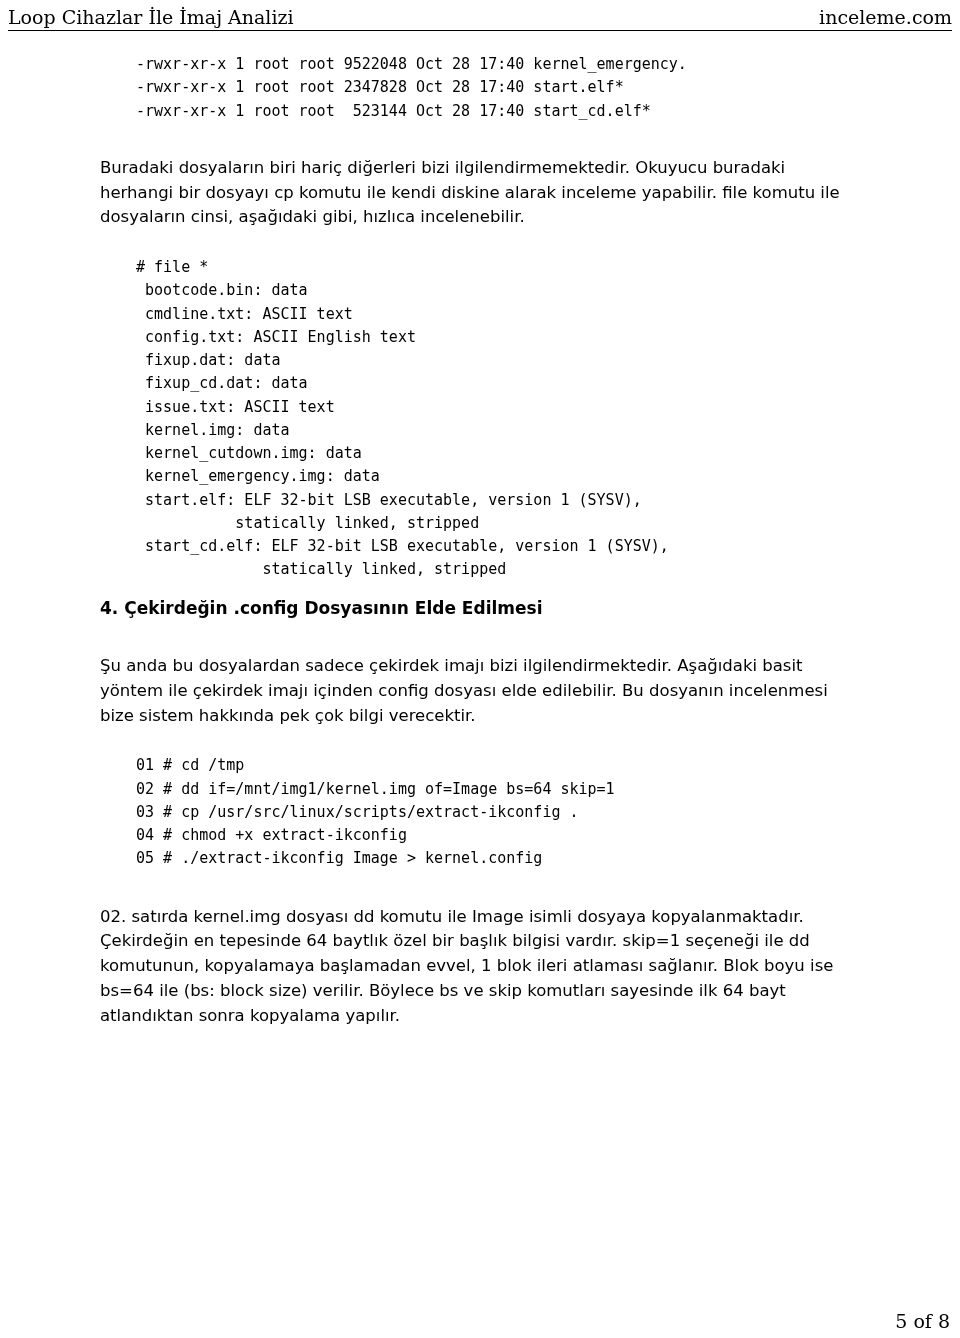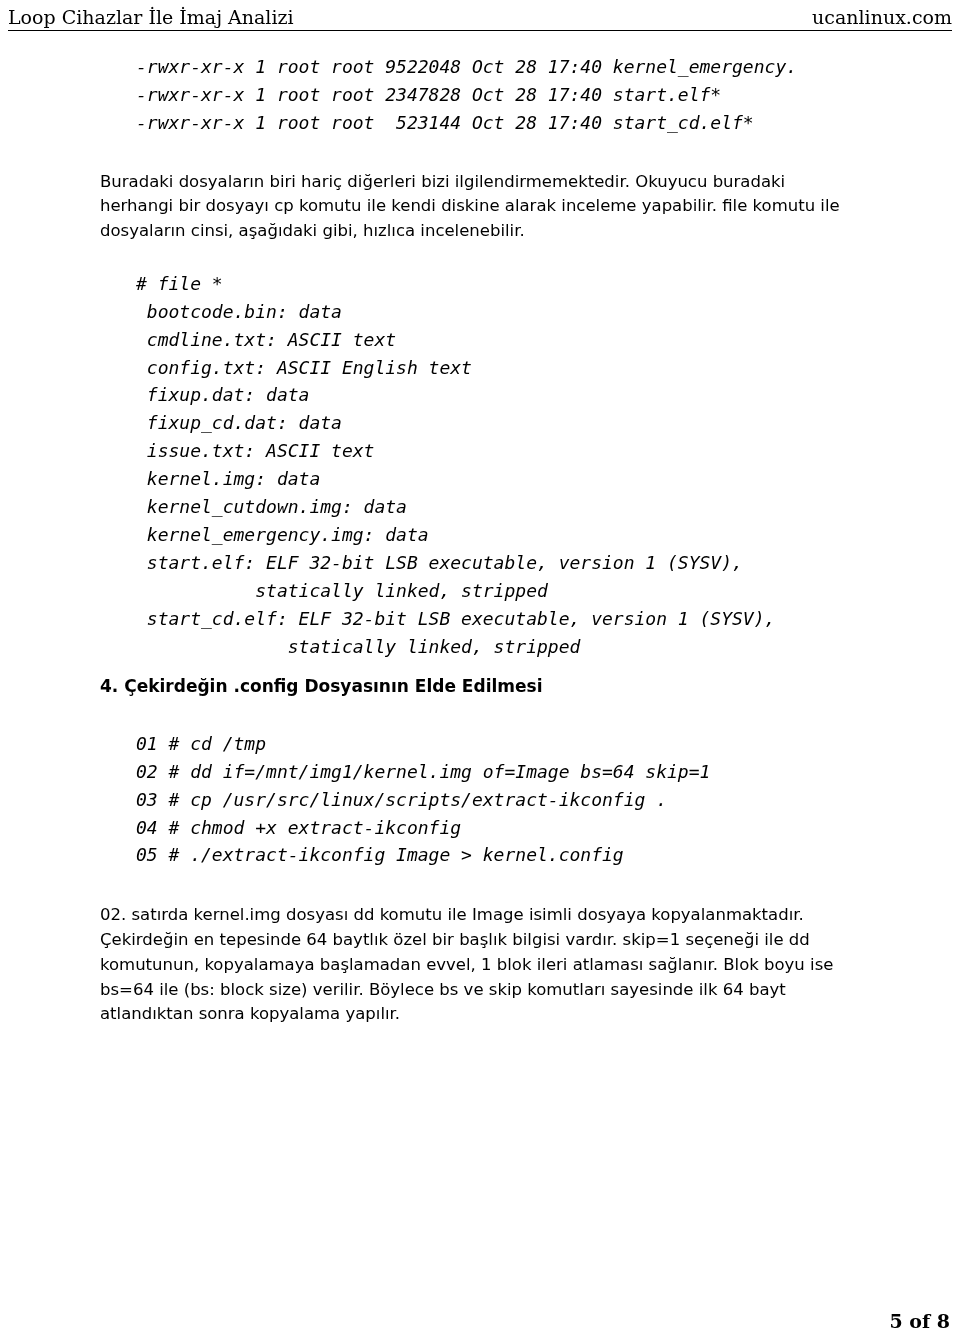--- a/index.html
+++ b/index.html
@@ -20,44 +20,42 @@
     font-size: 19px;
   }
   .rule { border-top: 1px solid #000; margin: 0 8px 0 8px; }
   .content {
     padding: 22px 100px 0 100px;
     font-size: 16.5px;
     line-height: 1.5;
   }
   .code {
     font-family: "DejaVu Sans Mono", "Liberation Mono", "Courier New", monospace;
-    font-size: 18px;
+    font-size: 15px;
     white-space: pre;
     line-height: 1.55;
-    font-style: italic;
   }
   .indent1 { padding-left: 36px; }
   .block { margin-bottom: 26px; }
   .para { margin-bottom: 26px; margin-top: 33px; }
   .heading { font-weight: bold; font-size: 17px; margin-bottom: 30px; }
   .pagefoot {
     position: absolute; bottom: 6px; right: 10px;
     font-family: "DejaVu Serif", "Liberation Serif", Georgia, serif;
     font-size: 19px;
-    font-weight: bold;
   }
 </style>
 </head>
 <body>
 
 <div class="page">
 
   <div class="topbar">
     <div>Loop Cihazlar İle İmaj Analizi</div>
-    <div>ucanlinux.com</div>
+    <div>inceleme.com</div>
   </div>
   <div class="rule"></div>
 
   <div class="content">
 
     <div class="code indent1 block">-rwxr-xr-x 1 root root 9522048 Oct 28 17:40 kernel_emergency.
 -rwxr-xr-x 1 root root 2347828 Oct 28 17:40 start.elf*
 -rwxr-xr-x 1 root root  523144 Oct 28 17:40 start_cd.elf*</div>
 
     <div class="para">Buradaki dosyaların biri hariç diğerleri bizi ilgilendirmemektedir. Okuyucu buradaki herhangi  bir dosyayı cp komutu ile kendi diskine alarak inceleme yapabilir. file komutu ile dosyaların cinsi, aşağıdaki gibi, hızlıca incelenebilir.</div>
@@ -72,20 +70,21 @@
  kernel.img: data
  kernel_cutdown.img: data
  kernel_emergency.img: data
  start.elf: ELF 32-bit LSB executable, version 1 (SYSV),
            statically linked, stripped
  start_cd.elf: ELF 32-bit LSB executable, version 1 (SYSV),
               statically linked, stripped</div>
 
     <div class="heading">4. Çekirdeğin .config Dosyasının Elde Edilmesi</div>
 
+    <div class="para">Şu anda bu dosyalardan sadece çekirdek imajı bizi ilgilendirmektedir. Aşağıdaki basit yöntem ile çekirdek imajı içinden config dosyası elde edilebilir. Bu dosyanın incelenmesi bize sistem hakkında pek çok bilgi verecektir.</div>
 
     <div class="code indent1 block" style="margin-top:12px;margin-bottom:34px">01 # cd /tmp
 02 # dd if=/mnt/img1/kernel.img of=Image bs=64 skip=1
 03 # cp /usr/src/linux/scripts/extract-ikconfig .
 04 # chmod +x extract-ikconfig
 05 # ./extract-ikconfig Image &gt; kernel.config</div>
 
 
     <div class="para">02. satırda kernel.img dosyası dd komutu ile Image isimli dosyaya kopyalanmaktadır. Çekirdeğin en tepesinde 64 baytlık özel bir başlık bilgisi vardır. skip=1 seçeneği ile dd komutunun, kopyalamaya başlamadan evvel, 1 blok ileri atlaması sağlanır. Blok boyu ise bs=64 ile (bs: block size) verilir. Böylece bs ve skip komutları sayesinde ilk 64 bayt atlandıktan sonra kopyalama yapılır.</div>
 

